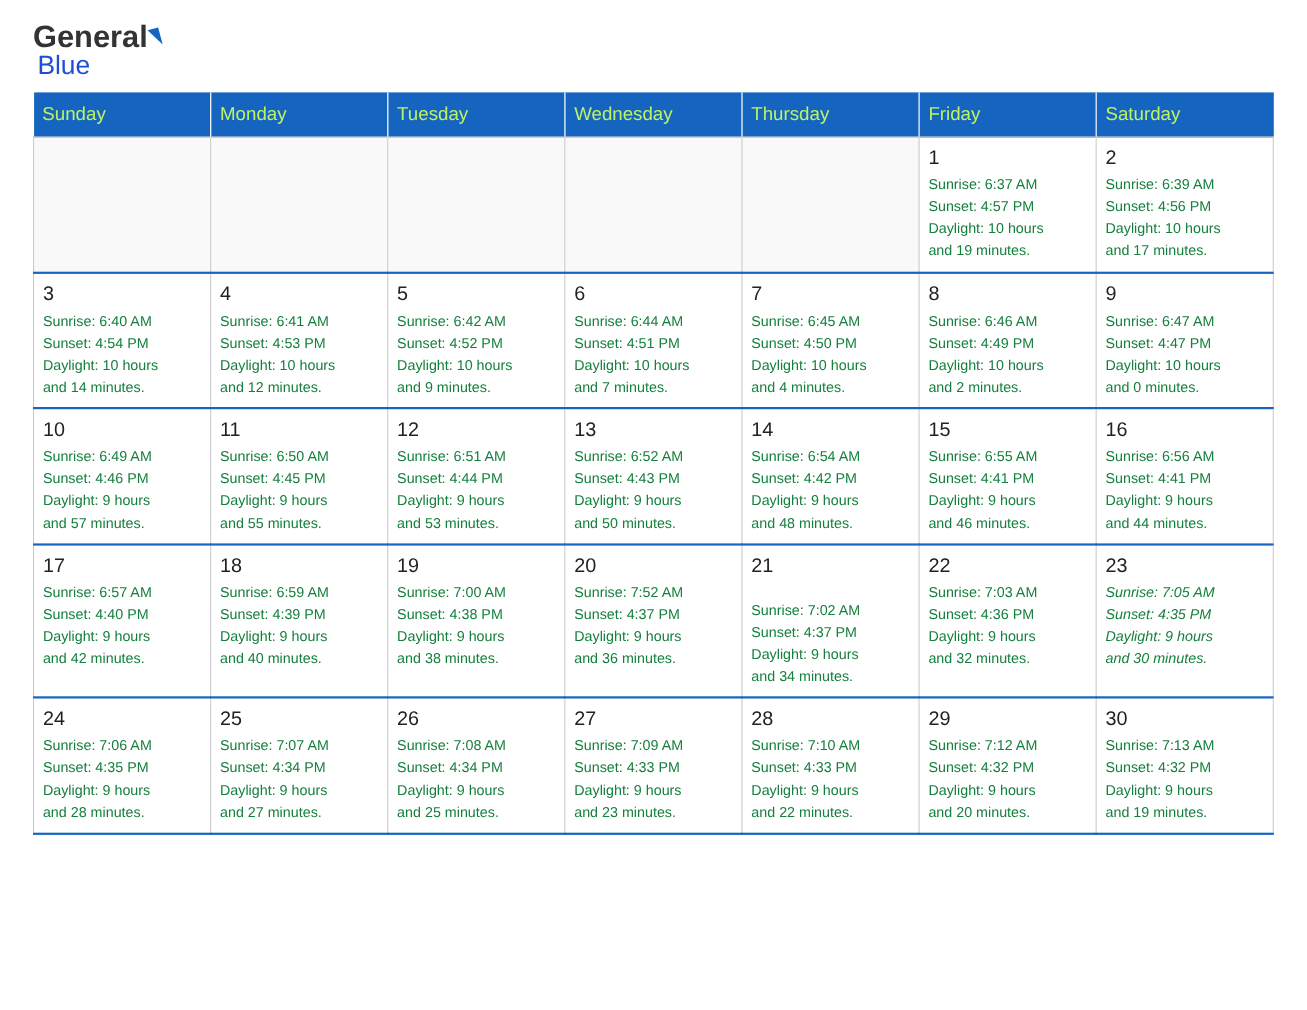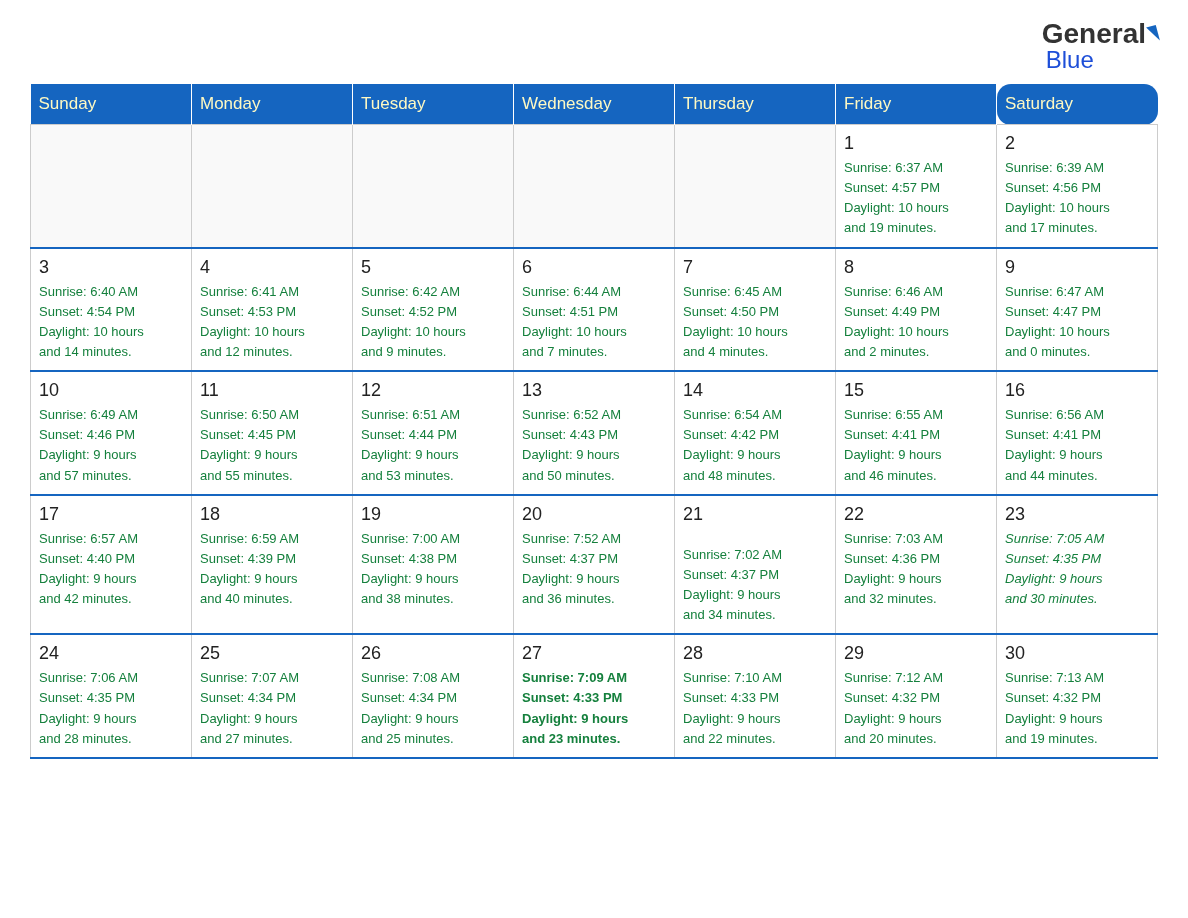--- a/index.html
+++ b/index.html
@@ -5,21 +5,21 @@
     * { box-sizing: border-box; margin: 0; padding: 0; }
     body {
       font-family: Arial, sans-serif;
       background: #fff;
       padding: 20px 30px;
       width: 1188px;
       min-height: 918px;
     }
     .header {
       display: flex;
-      justify-content: flex-end;
+      justify-content: flex-start;
       align-items: flex-start;
       margin-bottom: 10px;
     }
     .logo {
       display: flex;
       flex-direction: column;
       align-items: flex-start;
     }
     .logo-text {
       font-size: 28px;
@@ -50,28 +50,28 @@
 
     .calendar {
       width: 100%;
       border-collapse: collapse;
       margin-top: 10px;
     }
     .calendar thead tr {
       background: #1565c0;
     }
     .calendar thead th {
-      color: #fef9c3;
+      color: #bef264;
       font-size: 17px;
       font-weight: normal;
       padding: 10px 8px;
       text-align: left;
       border-right: 1px solid #fff;
     }
-    .calendar thead th:last-child { border-right: none; border-radius: 14px; }
+    .calendar thead th:last-child { border-right: none; }
 
     .calendar tbody td {
       vertical-align: top;
       padding: 8px 8px;
       border: 1px solid #ccc;
       width: 14.28%;
       min-height: 110px;
       font-size: 13.5px;
       color: #333;
     }
@@ -312,21 +312,21 @@
         </td>
         <td>
           <div class="cell-date">26</div>
           <div class="cell-info" style="white-space: pre-line;">Sunrise: 7:08 AM
 Sunset: 4:34 PM
 Daylight: 9 hours
 and 25 minutes.</div>
         </td>
         <td>
           <div class="cell-date">27</div>
-          <div class="cell-info" style="white-space: pre-line; font-weight: bold;">Sunrise: 7:09 AM
+          <div class="cell-info" style="white-space: pre-line;">Sunrise: 7:09 AM
 Sunset: 4:33 PM
 Daylight: 9 hours
 and 23 minutes.</div>
         </td>
         <td>
           <div class="cell-date">28</div>
           <div class="cell-info" style="white-space: pre-line;">Sunrise: 7:10 AM
 Sunset: 4:33 PM
 Daylight: 9 hours
 and 22 minutes.</div>

